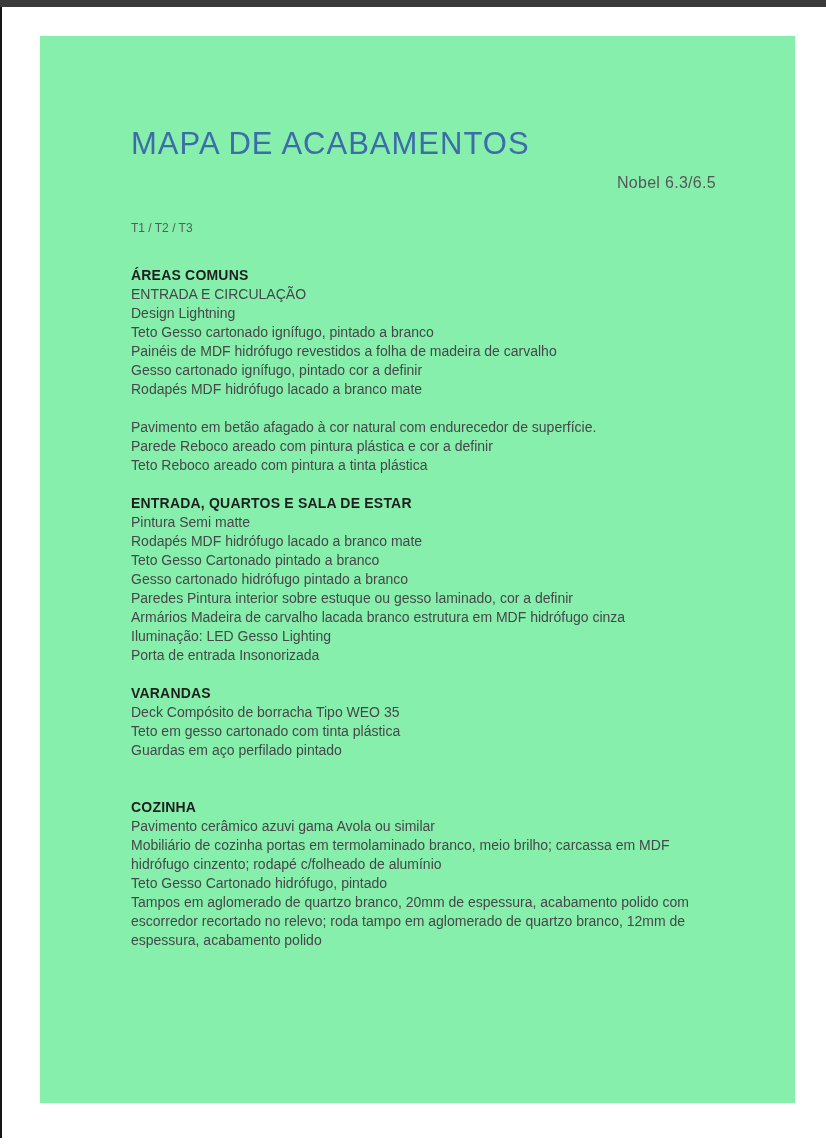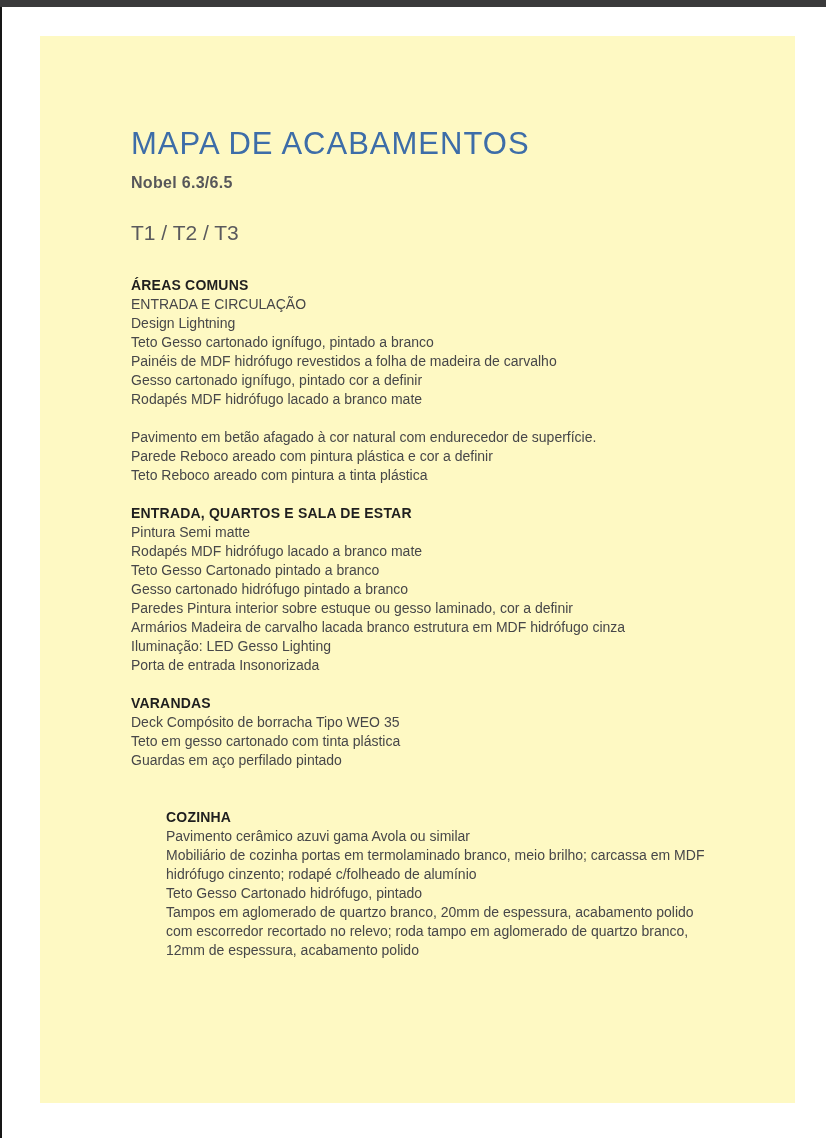--- a/index.html
+++ b/index.html
@@ -23,56 +23,56 @@
   .left-edge {
     position: absolute;
     top: 7px; left: 0;
     width: 2px; height: 1131px;
     background: #161616;
   }
   .sheet {
     position: absolute;
     left: 40px; top: 36px;
     width: 755px; height: 1067px;
-    background: #fef9c3;
+    background: #86efac;
   }
   .content {
     padding: 92px 0 0 91px;
     width: 585px;
   }
   .doc-title {
     font-size: 31px;
     line-height: 1.0;
     letter-spacing: 1px;
     color: #3d6da8;
   }
   .doc-subtitle {
     margin-top: 15px;
     font-size: 16px;
-    font-weight: bold;
+    font-weight: normal;
     letter-spacing: 0.3px;
     color: #57575a;
+    text-align: right;
   }
   .typologies {
     margin-top: 29px;
-    font-size: 21px;
+    font-size: 12px;
     color: #5a5a5d;
   }
   .section {
     margin-top: 19px;
     font-size: 14px;
     line-height: 19px;
     color: #474749;
   }
   .section.first {
     margin-top: 31px;
   }
   .section.gap-large {
     margin-top: 38px;
-    margin-left: 35px;
   }
   .section-heading {
     font-weight: bold;
     color: #1f1f1f;
     letter-spacing: 0.2px;
   }
 </style>
 </head>
 <body>
 

